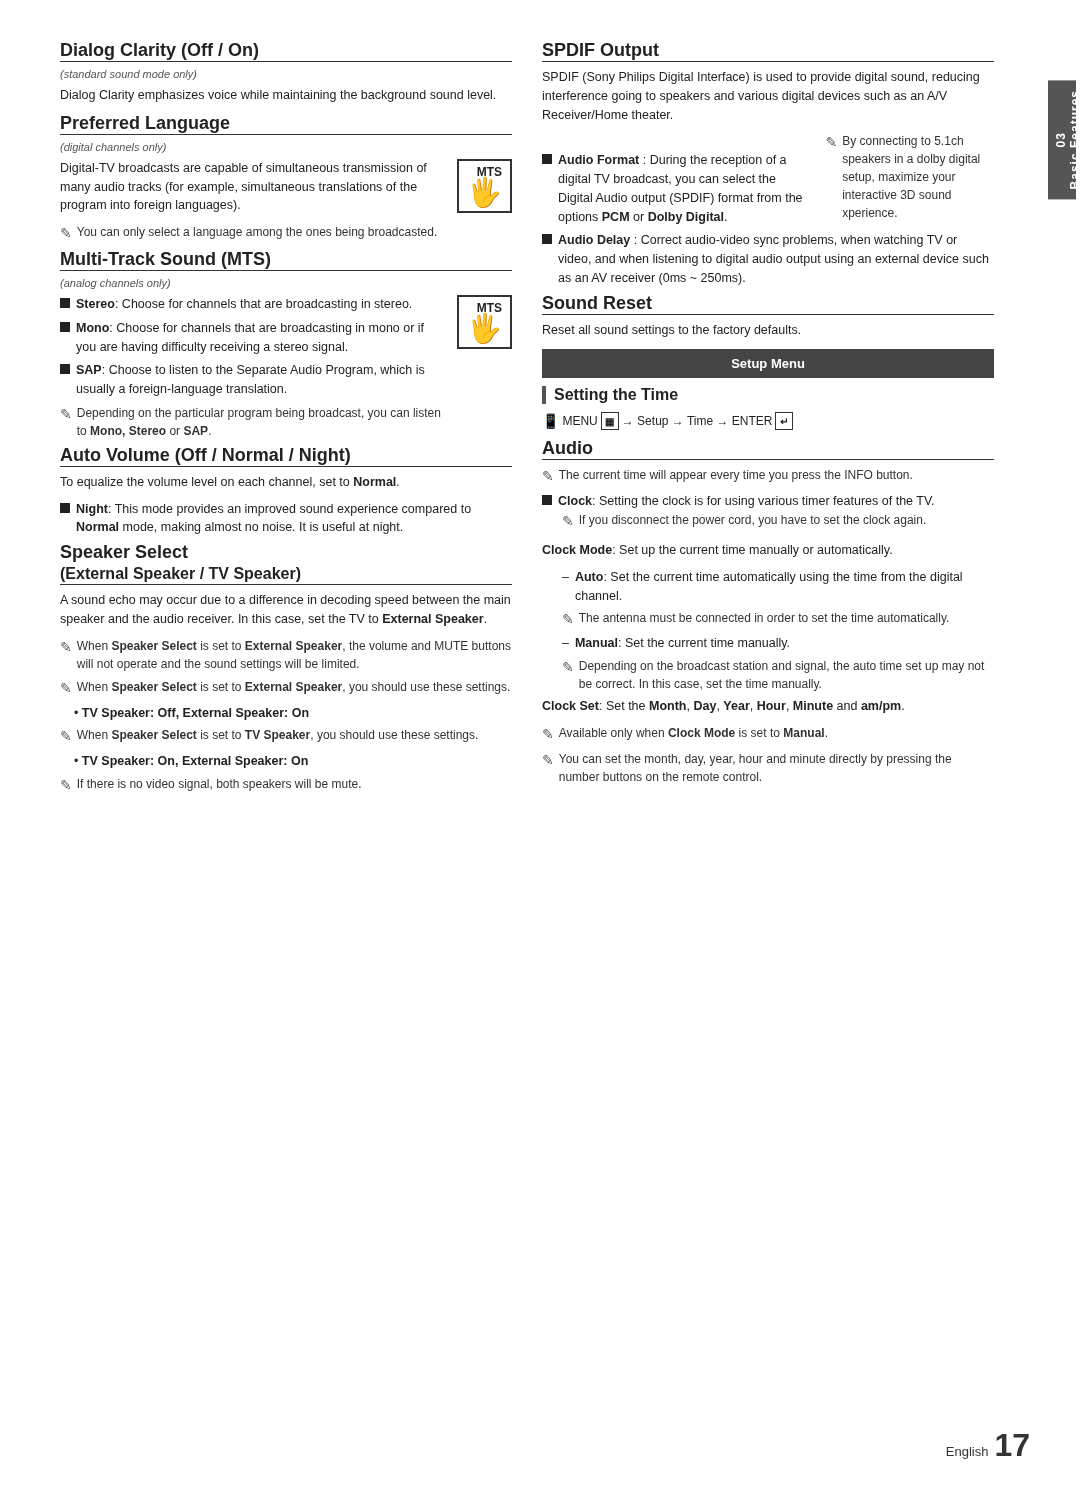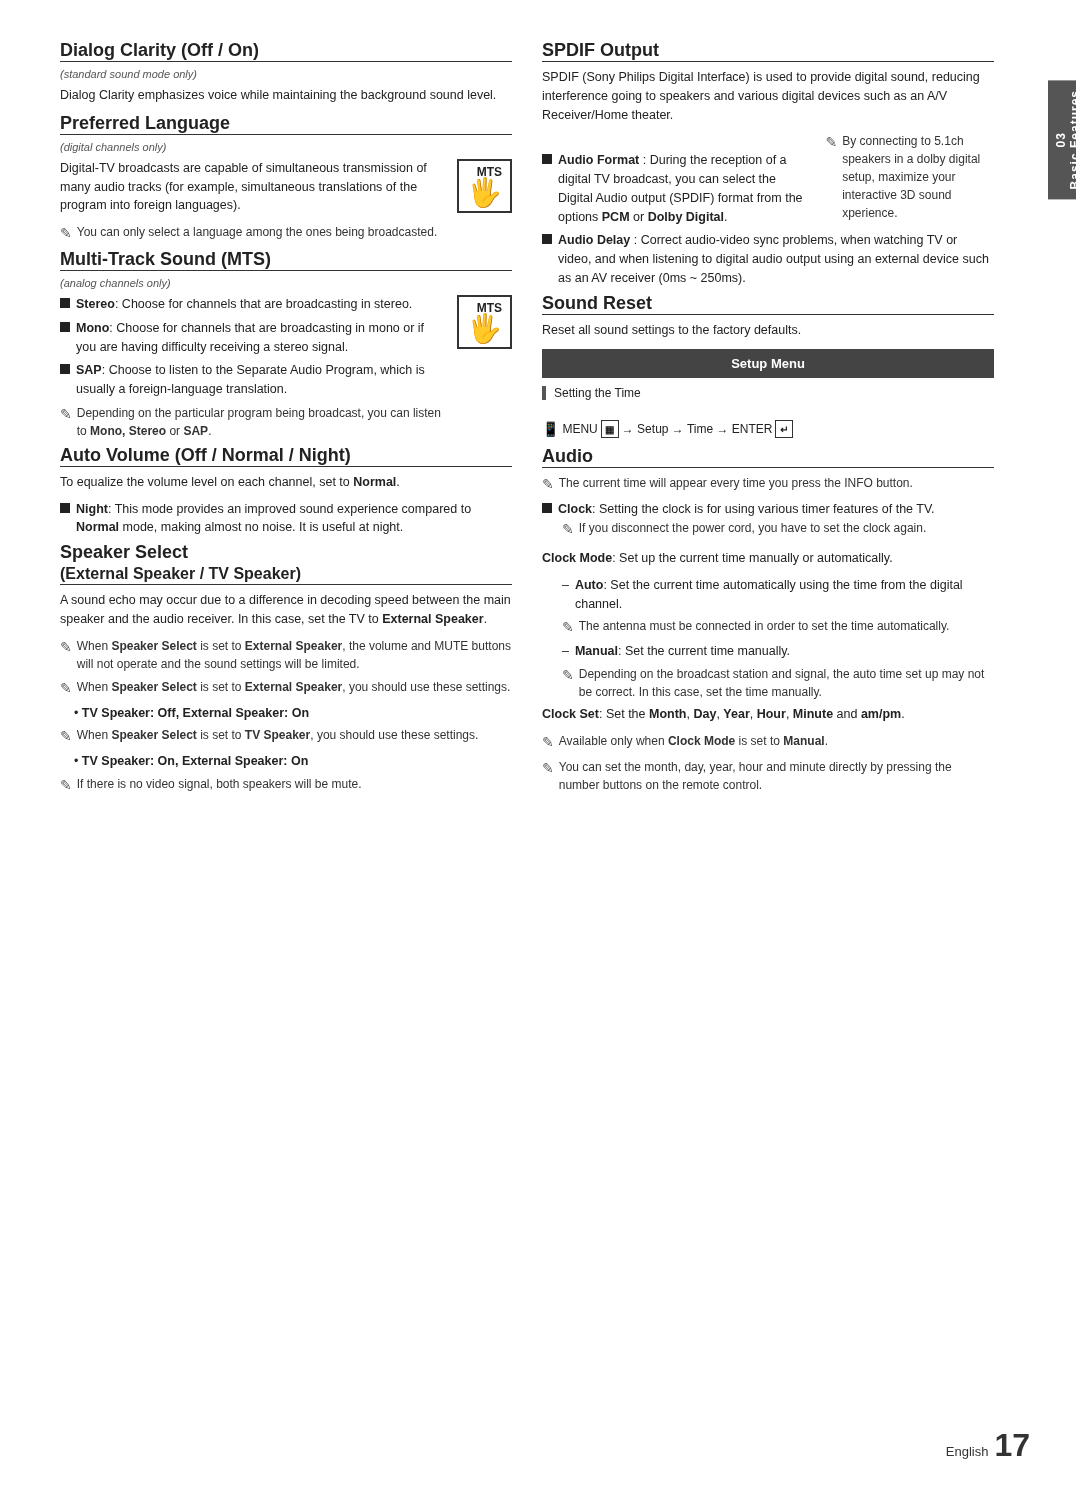--- a/index.html
+++ b/index.html
@@ -168,23 +168,23 @@
       font-weight: bold;
       margin: 10px 0 8px 0;
     }
     
     .setting-section {
       border-left: 4px solid #555;
       padding-left: 8px;
       margin-bottom: 6px;
     }
     .setting-section-title {
-      font-size: 12px;
-      font-weight: normal;
-      margin-bottom: 20px;
+      font-size: 16px;
+      font-weight: bold;
+      margin-bottom: 8px;
     }
     
     .menu-path {
       font-size: 12px;
       margin-bottom: 8px;
       display: flex;
       align-items: center;
       gap: 3px;
     }
     .menu-icon {

